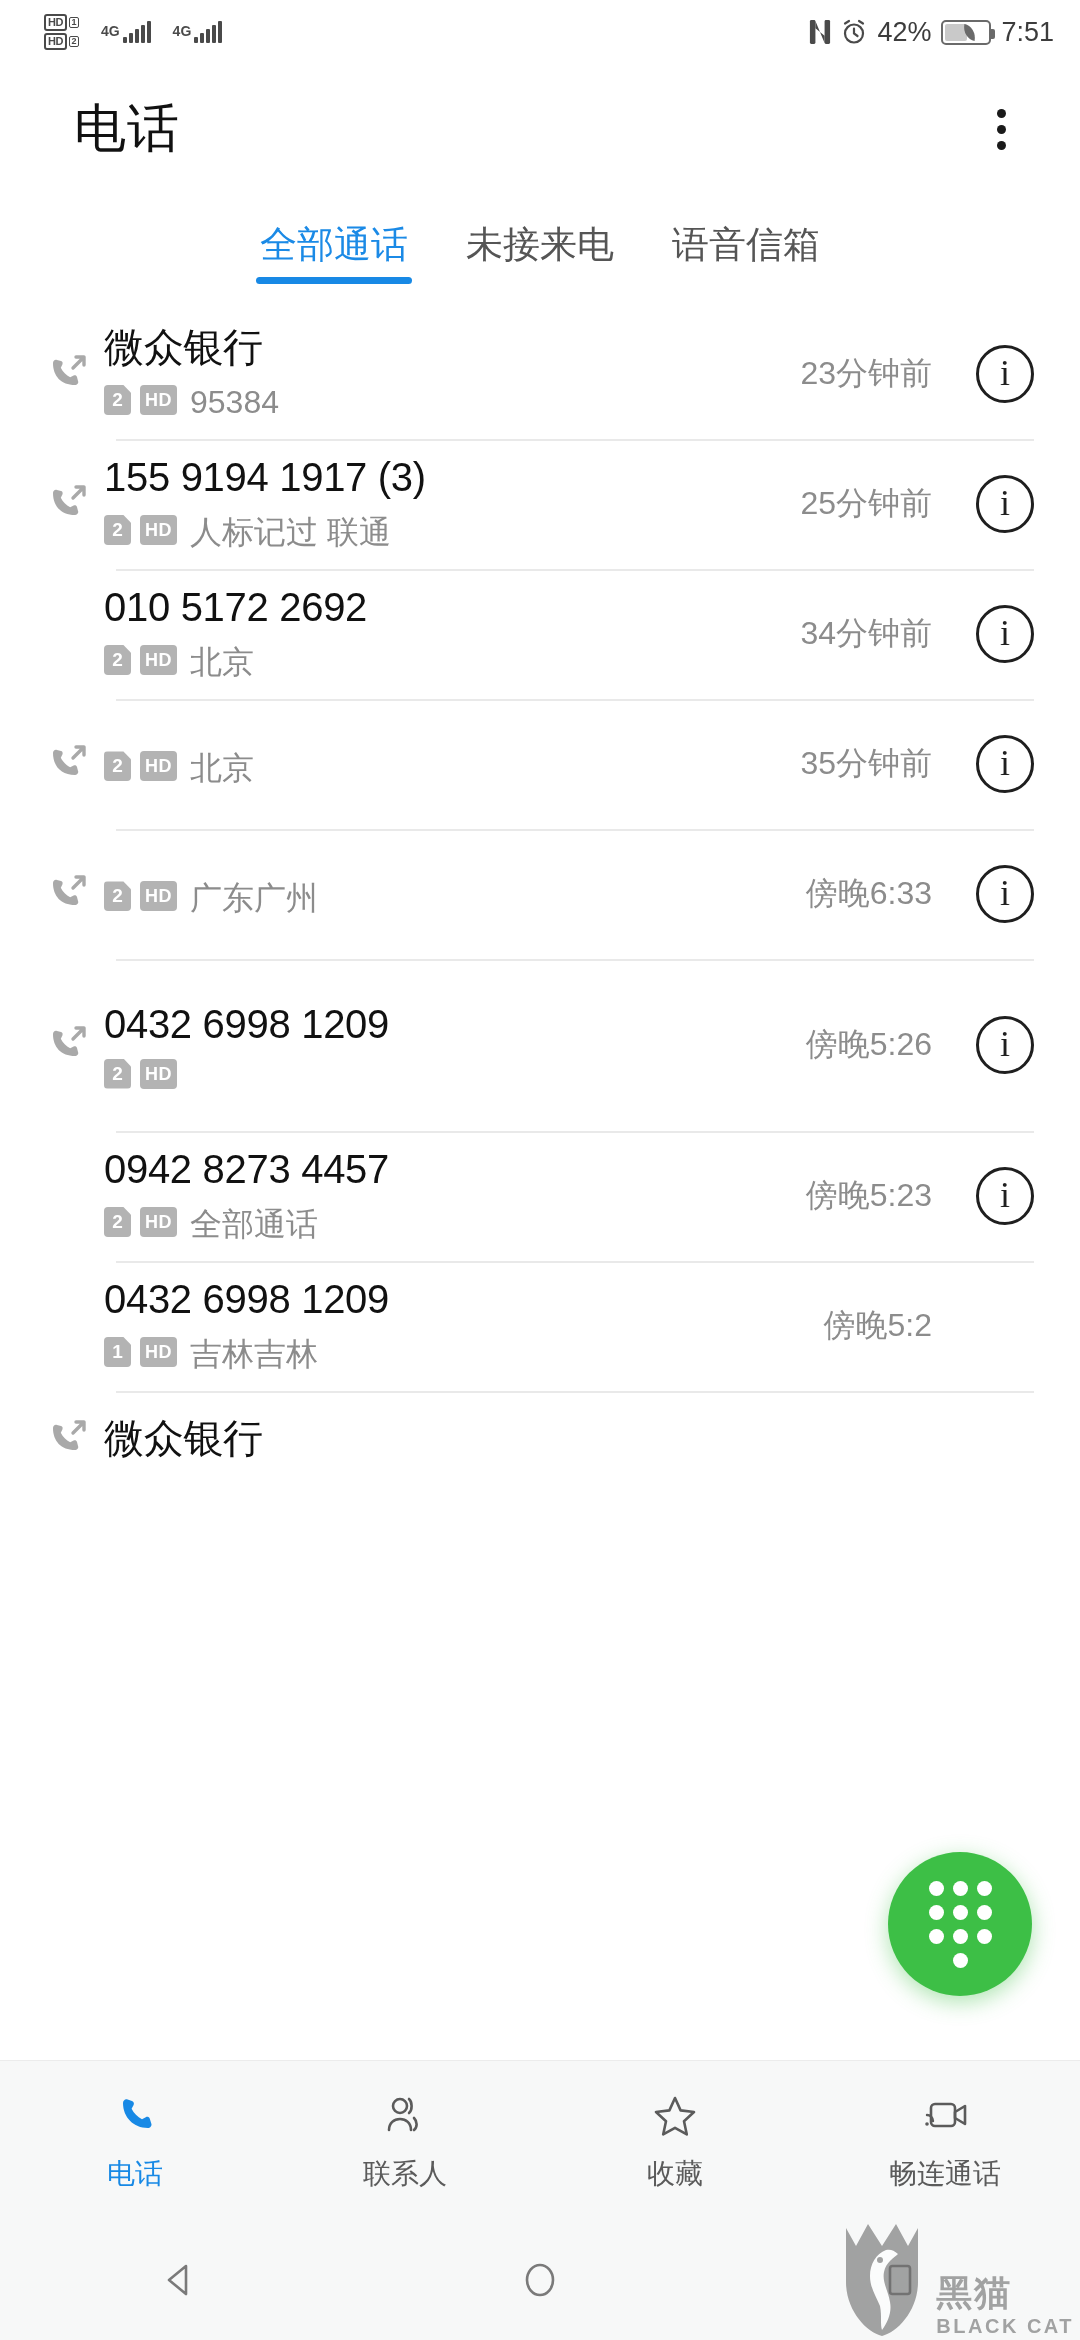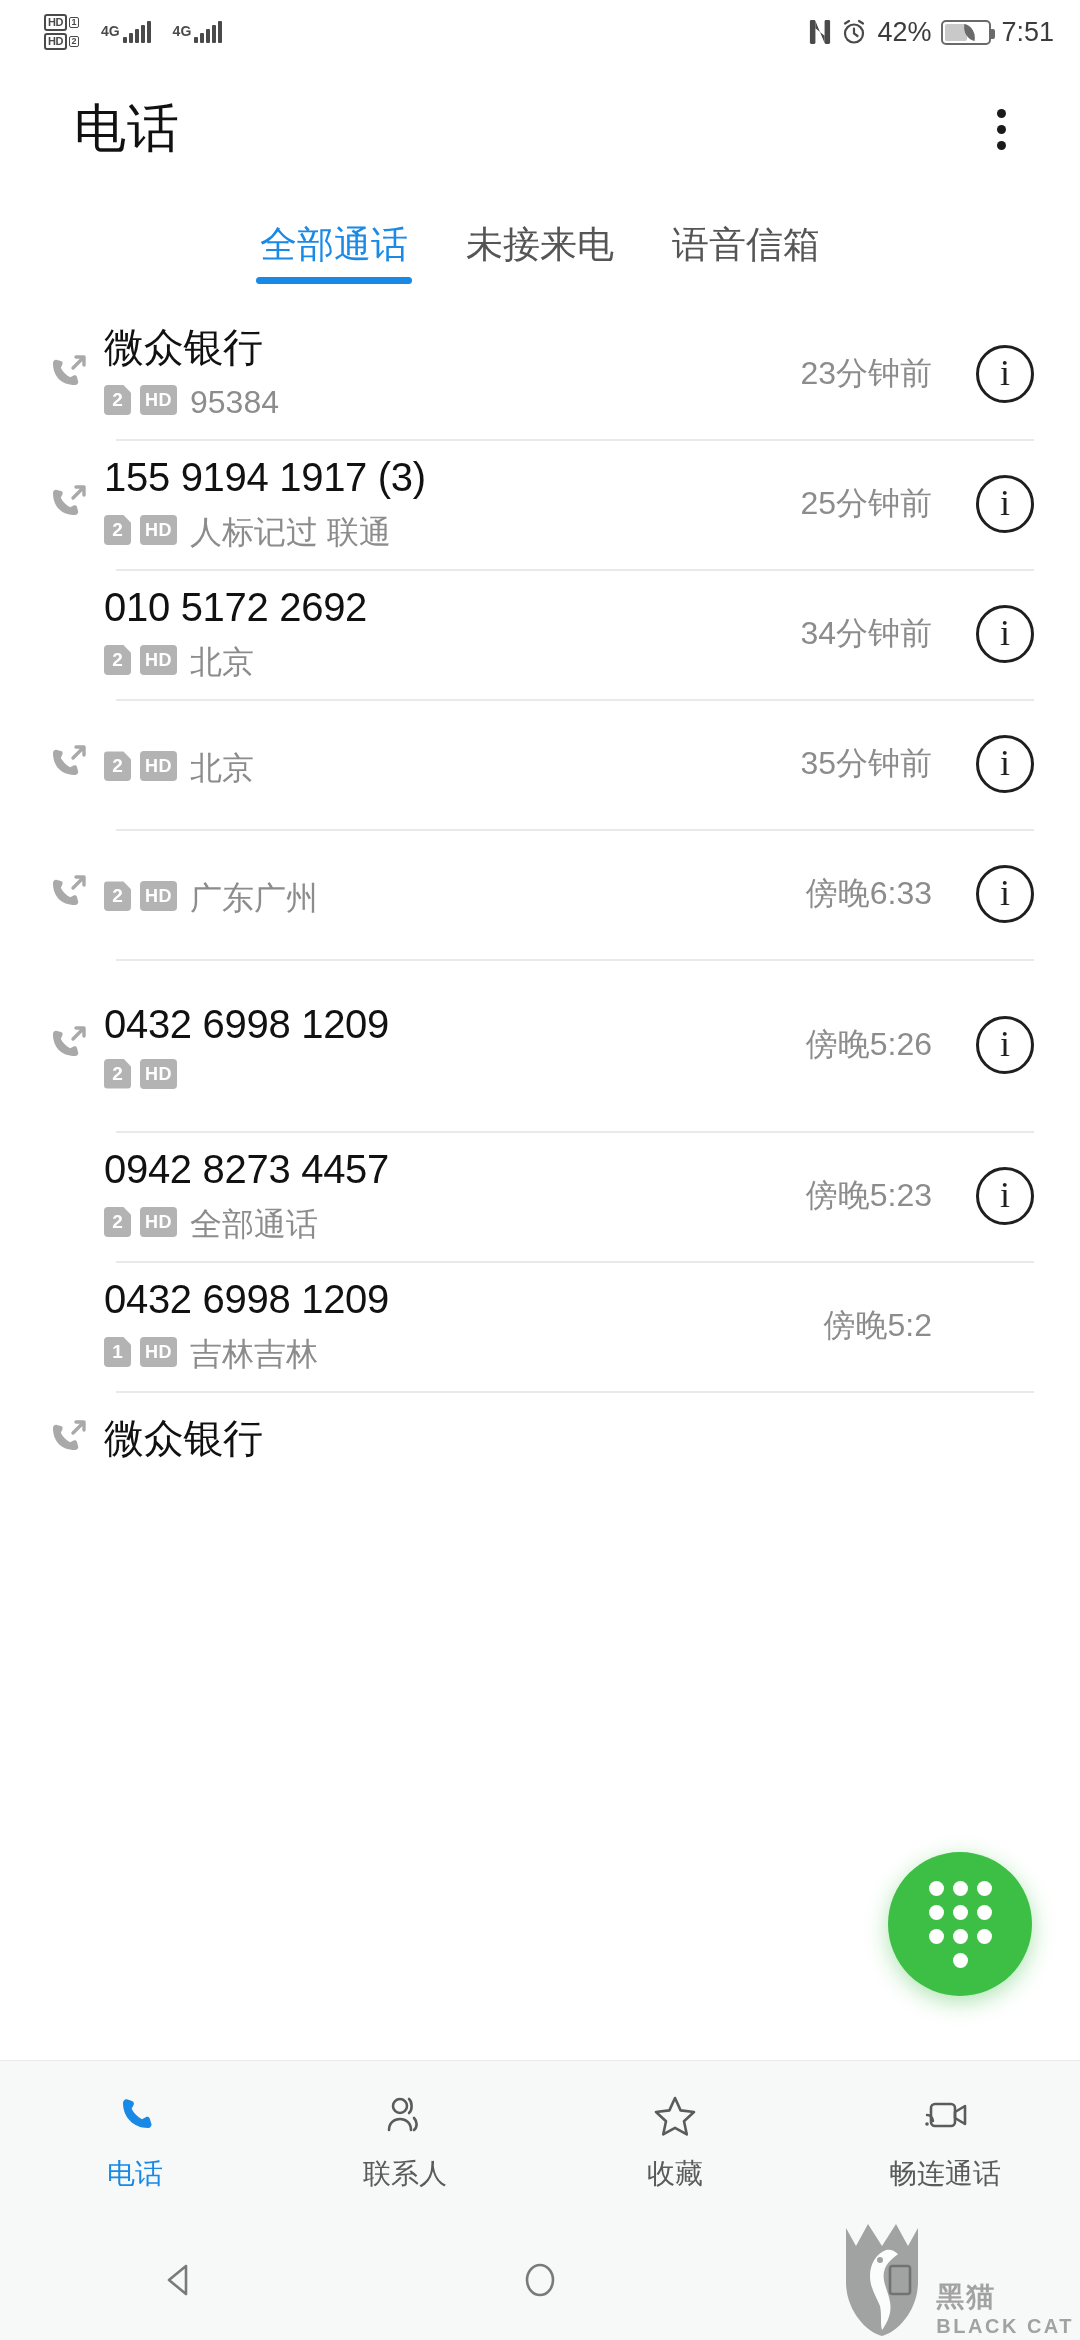--- a/index.html
+++ b/index.html
@@ -194,21 +194,21 @@
     background:#f7f8f8; display:flex; align-items:center;
   }
   .sysbtn { flex:1; display:flex; align-items:center; justify-content:center; cursor:pointer;}
 
   
   .watermark {
     position:absolute; right:6px; bottom:2px;
     display:flex; align-items:flex-end; gap:8px; opacity:0.62; z-index:40;
   }
   .wm-text { display:flex; flex-direction:column; align-items:flex-start;}
-  .wm-cn { font-size:28px; font-weight:800; color:#6e6e6e; line-height:1;
+  .wm-cn { font-size:36px; font-weight:800; color:#6e6e6e; line-height:1;
            letter-spacing:2px;}
   .wm-en { font-size:20px; font-weight:700; color:#6e6e6e; letter-spacing:2.5px;
            margin-top:4px;}
 </style>
 </head>
 <body>
 
 <div class="statusbar">
   <div class="sb-left">
     <div class="sim-stack">

